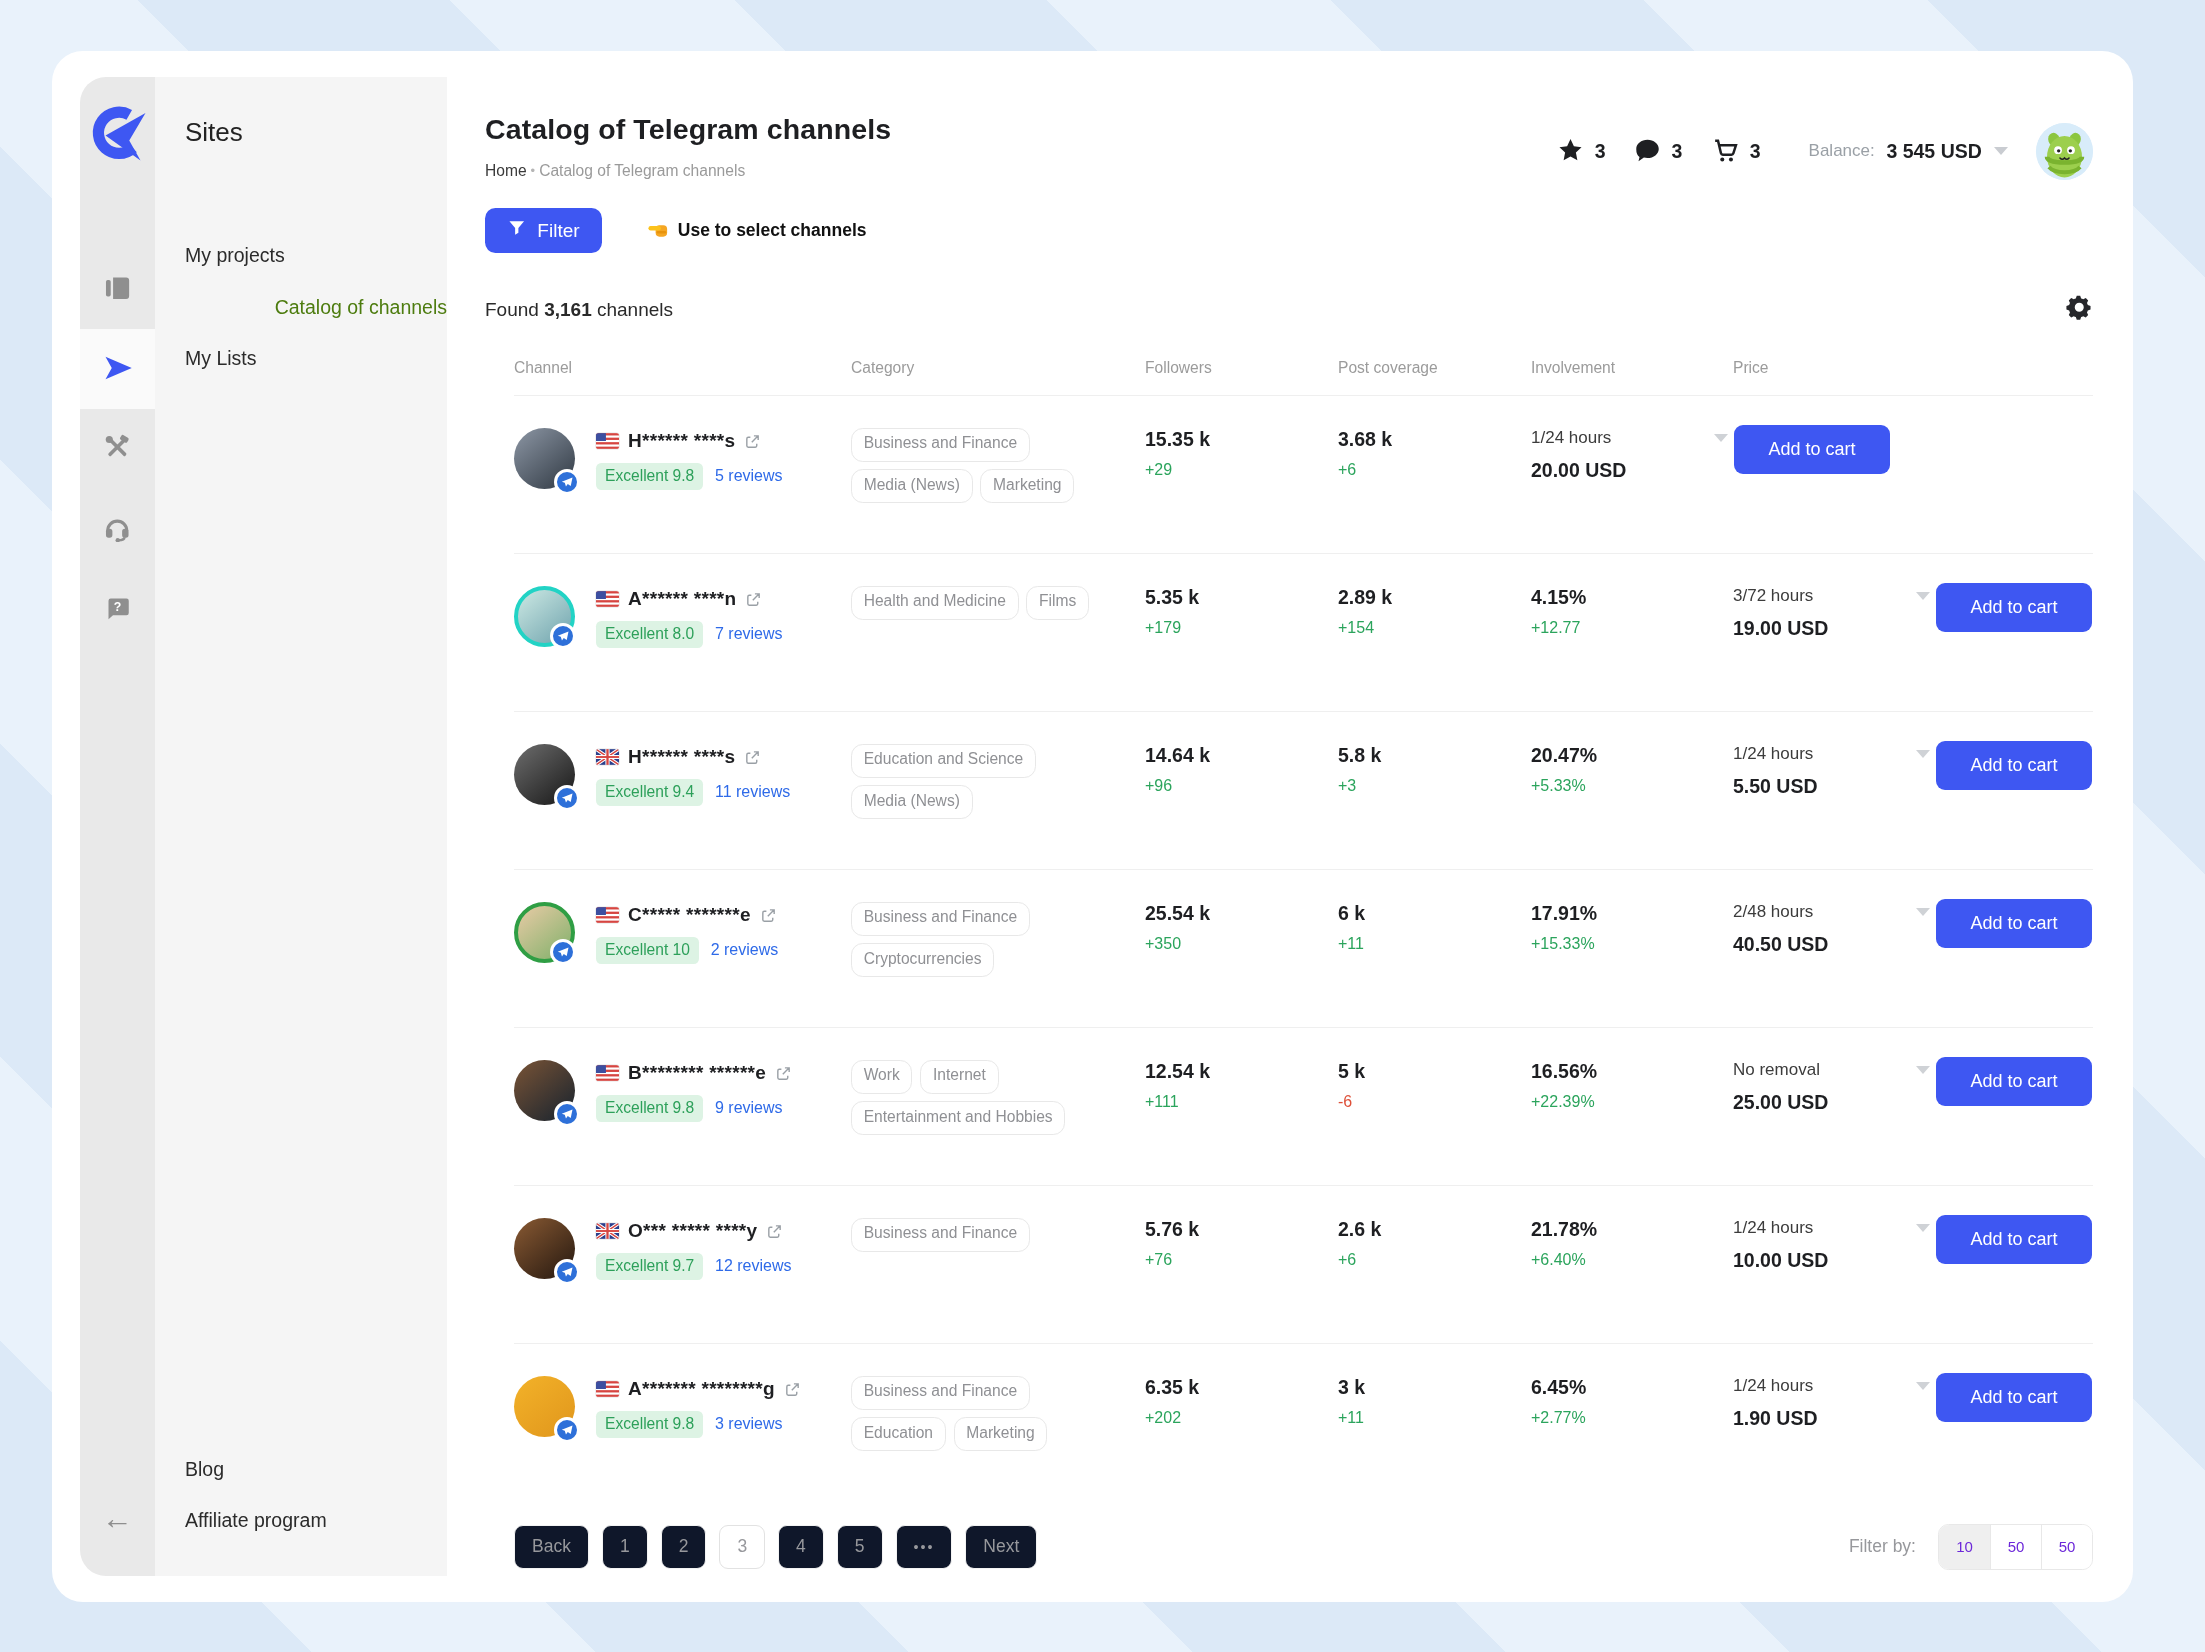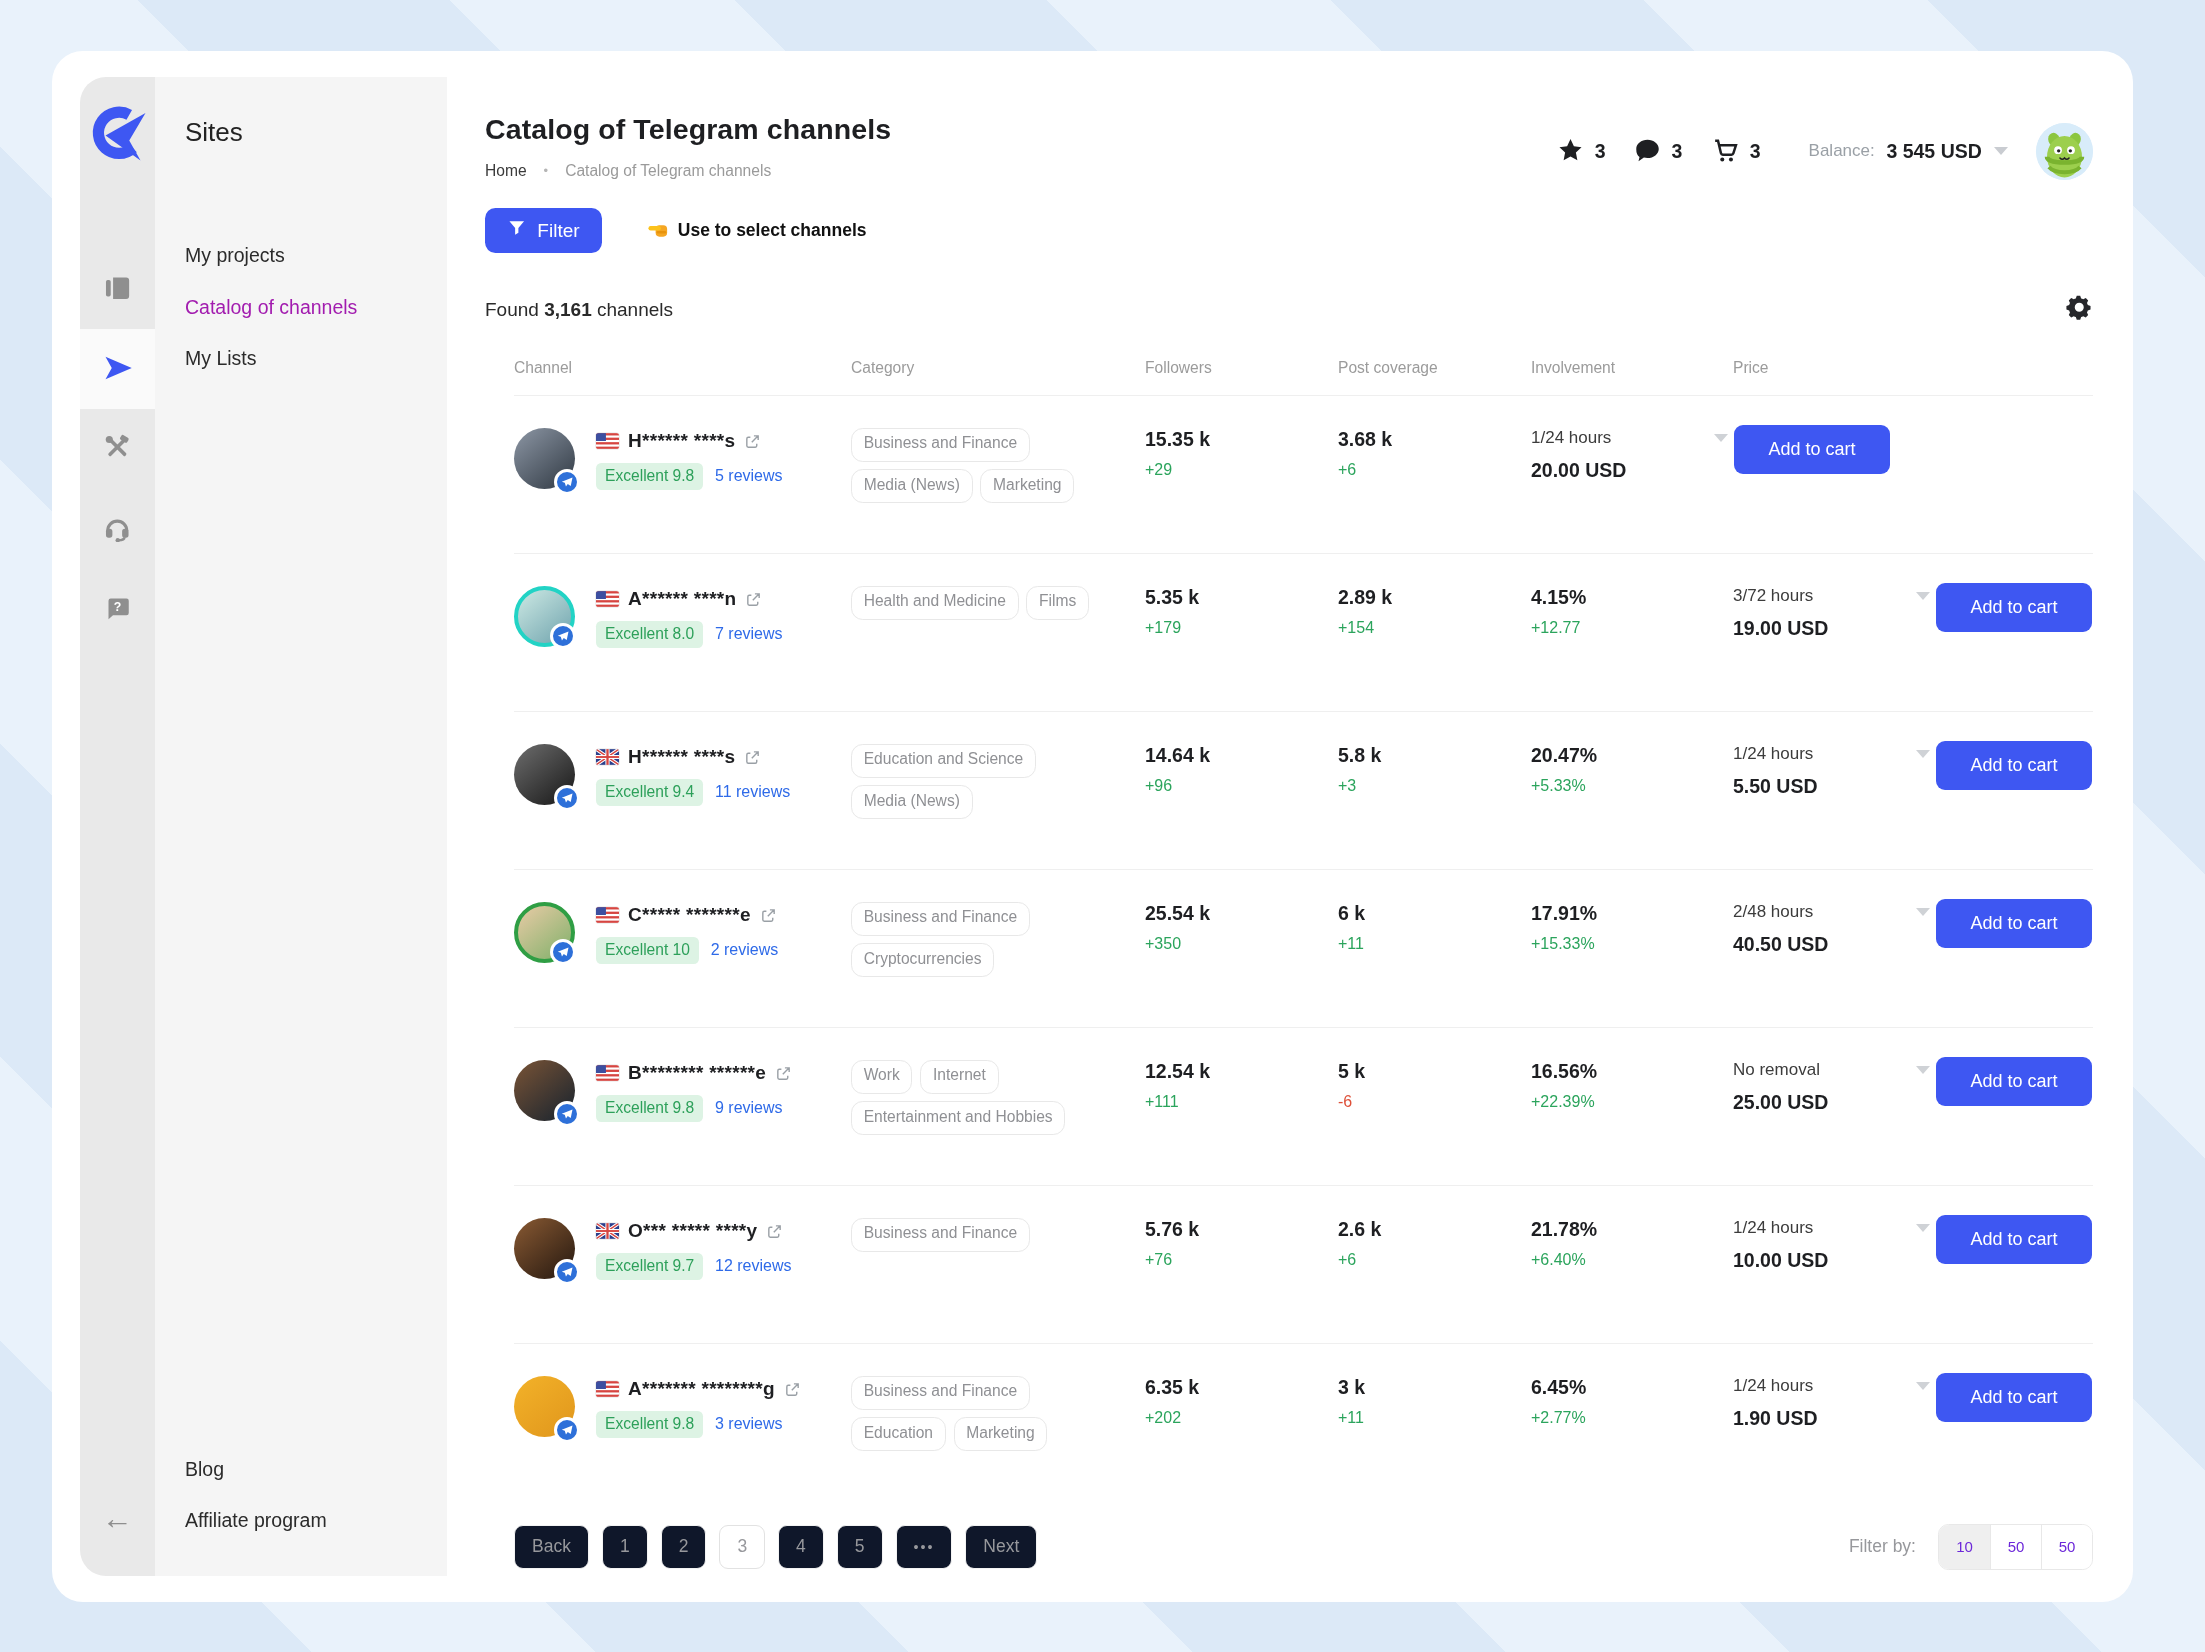--- a/index.html
+++ b/index.html
@@ -18,28 +18,28 @@
   .logo { margin-top:23px; width:65px; height:65px; display:flex; align-items:center; justify-content:center; }
   .rail-items { margin-top:84px; width:100%; }
   .rail-item { height:80px; display:flex; align-items:center; justify-content:center; }
   .rail-item.active { background:#fafafa; }
   .rail-bottom { position:absolute; bottom:39px; left:0; width:100%; text-align:center;
     font-size:31px; color:#8f8f8f; cursor:pointer; }
   .panel { flex:1; background:#f5f5f5; position:relative; padding:40px 0 0 30px; }
   .panel-title { font-size:26px; font-weight:500; color:#222; }
   .panel-nav { margin-top:96px; display:flex; flex-direction:column; gap:28.5px; }
   .panel-link { font-size:19.5px; color:#2b2b2b; cursor:pointer; }
-  .panel-link.active { color:#a21caf; }
+  .panel-link.active { color:#4d7c0f;text-align:right; }
   .panel-footer { position:absolute; bottom:44px; left:30px; display:flex; flex-direction:column; gap:28.5px; }
 
   
   .main { position:absolute; left:395px; top:0; right:0; bottom:0; padding:62px 40px 0 38px; }
   .main-header { display:flex; justify-content:space-between; align-items:flex-end; }
   .page-title { font-size:28.5px; font-weight:700; letter-spacing:0.1px; }
-  .breadcrumb { margin-top:15.6px; font-size:15.6px; display:flex; gap:17px; align-items:center; }
+  .breadcrumb { margin-top:15.6px; font-size:15.6px; display:flex; gap:4px; align-items:center; }
   .bc-home { color:#3a3a3a; }
   .bc-sep { color:#b5b5b5; font-size:13px; }
   .bc-cur { color:#9a9a9a; }
   .hdr-right { display:flex; align-items:center; gap:28.5px; margin-top:9px; }
   .hdr-ic { display:flex; align-items:center; gap:10.4px; cursor:pointer; }
   .hdr-count { font-size:19.5px; font-weight:700; }
   .balance { display:flex; align-items:center; gap:11.7px; margin-left:19.5px; }
   .balance-label { font-size:17px; color:#9aa0a6; }
   .balance-val { font-size:19.5px; font-weight:700; }
   .caret { width:0; height:0; border-left:7.1px solid transparent; border-right:7.1px solid transparent;

